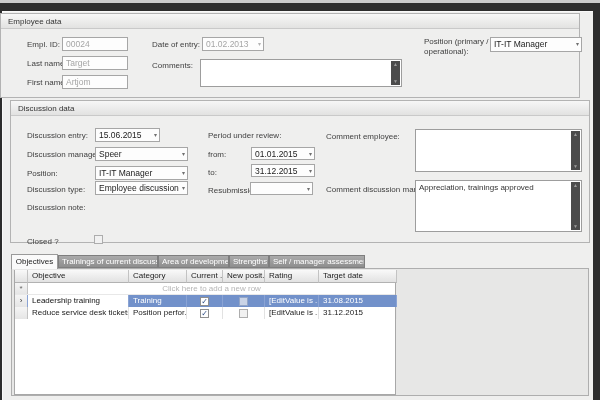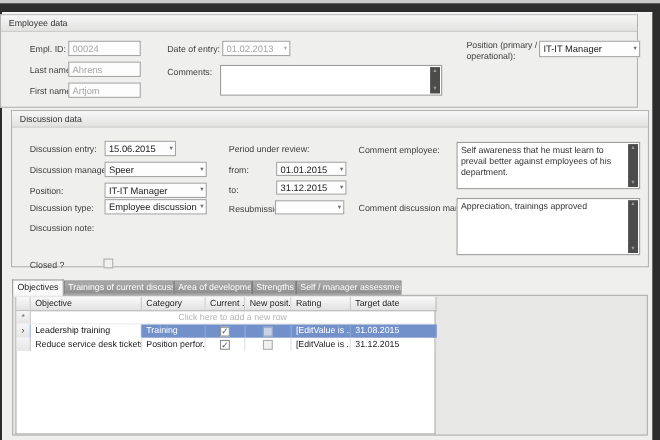--- a/index.html
+++ b/index.html
@@ -57,21 +57,21 @@
 <div id="screen">
   <div class="strip-top"></div>
   <div class="window"></div>
 
   <div class="group" style="left:0;top:13px;width:580px;height:85px;">
     <div class="group-caption">Employee data</div>
   </div>
   <div class="lbl" style="left:27px;top:40px;">Empl. ID:</div>
   <div class="input dis" style="left:62px;top:37px;width:66px;height:14px;">00024</div>
   <div class="lbl" style="left:27px;top:59px;">Last name:</div>
-  <div class="input dis" style="left:62px;top:56px;width:66px;height:14px;">Ahrens</div>
+  <div class="input dis" style="left:62px;top:56px;width:66px;height:14px;">Target</div>
   <div class="lbl" style="left:27px;top:78px;">First name:</div>
   <div class="input dis" style="left:62px;top:75px;width:66px;height:14px;">Artjom</div>
 
   <div class="lbl" style="left:152px;top:40px;">Date of entry:</div>
   <div class="combo dis" style="left:202px;top:37px;width:62px;height:14px;">
     <span>01.02.2013</span>
     <span class="dd">▾</span>
   </div>
 
   <div class="lbl" style="left:152px;top:61px;">Comments:</div>
@@ -121,21 +121,20 @@
   <div class="combo" style="left:251px;top:164px;width:64px;height:13px;">
     <span>31.12.2015</span><span class="dd">▾</span>
   </div>
   <div class="lbl" style="left:208px;top:186px;">Resubmission</div>
   <div class="combo" style="left:250px;top:182px;width:63px;height:13px;">
     <span></span><span class="dd">▾</span>
   </div>
 
   <div class="lbl" style="left:326px;top:132px;">Comment employee:</div>
   <div class="ta" style="left:415px;top:129px;width:167px;height:43px;">
-    <div class="txt">Self awareness that he must learn to prevail better against employees of his department.</div>
     <div class="sb">
       <span>▲</span>
       <span>▼</span>
     </div>
   </div>
   <div class="lbl" style="left:326px;top:185px;width:89px;overflow:hidden;">Comment discussion manage</div>
   <div class="ta" style="left:415px;top:180px;width:167px;height:52px;">
     <div class="txt">Appreciation, trainings approved</div>
     <div class="sb">
       <span>▲</span>

